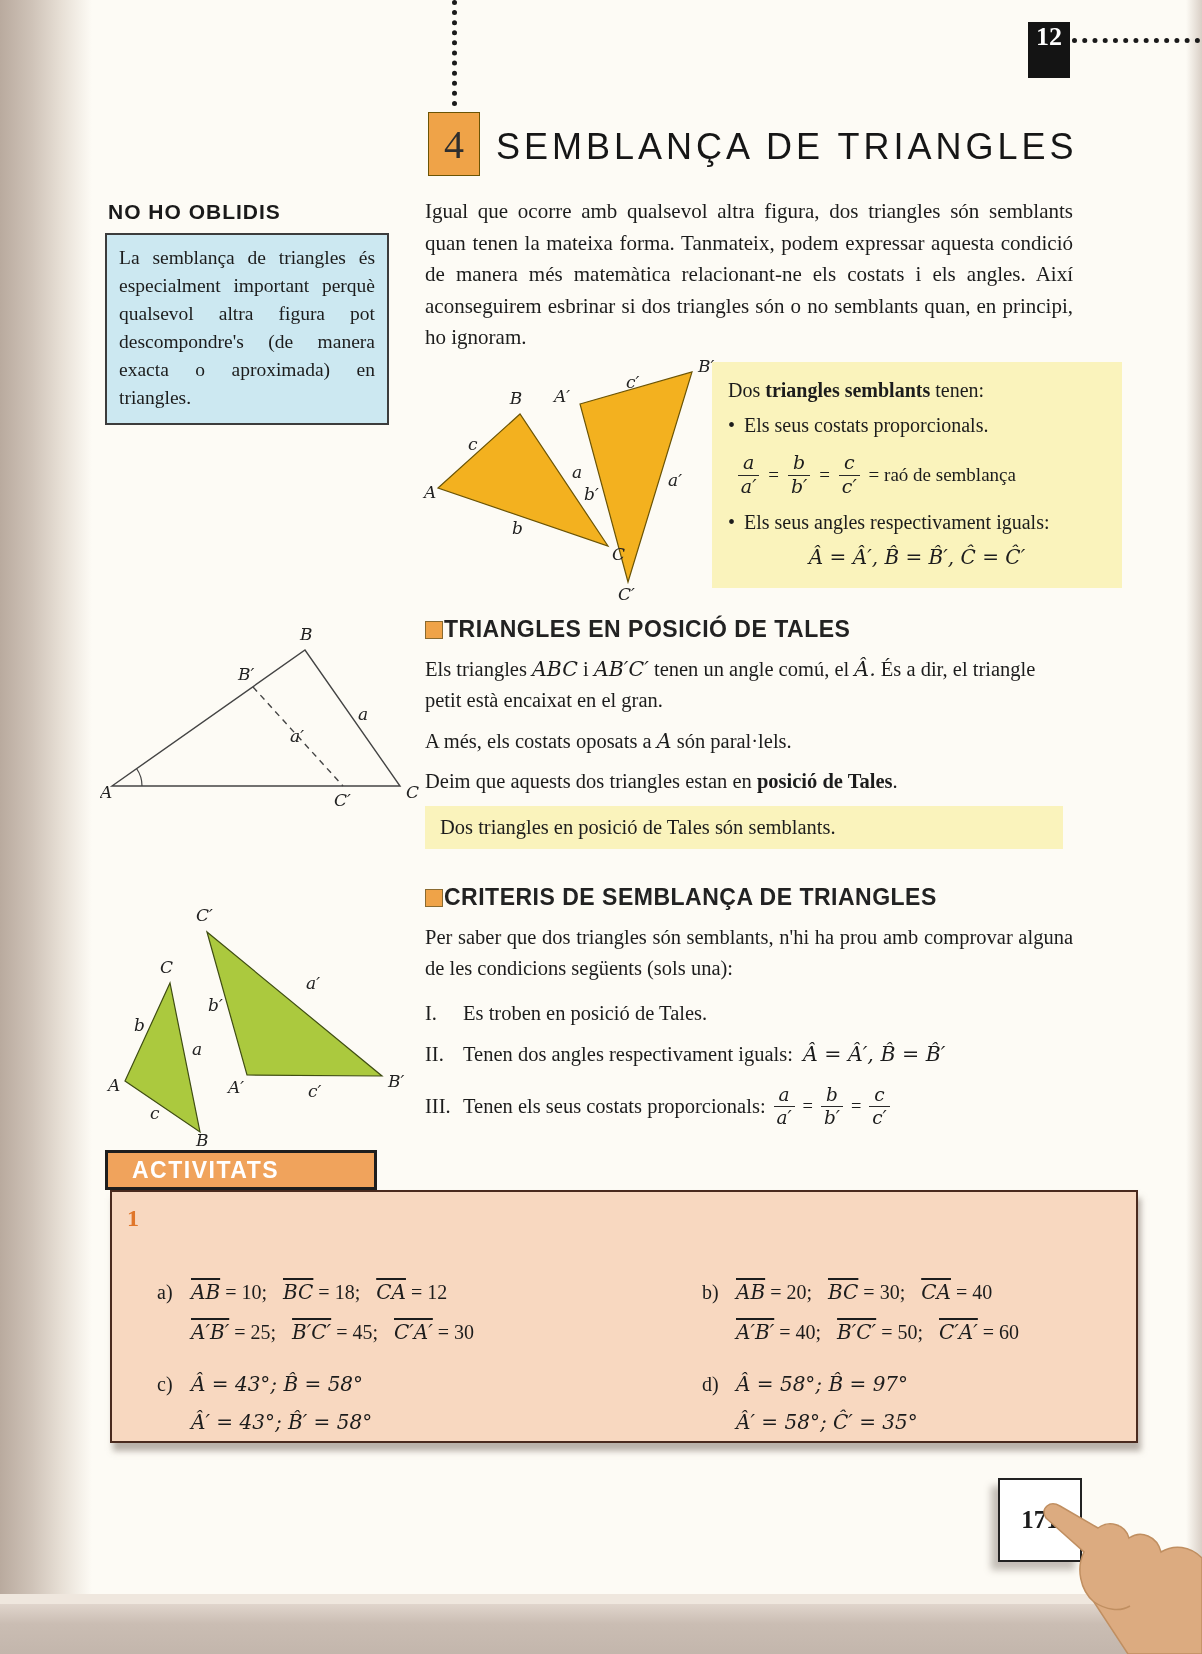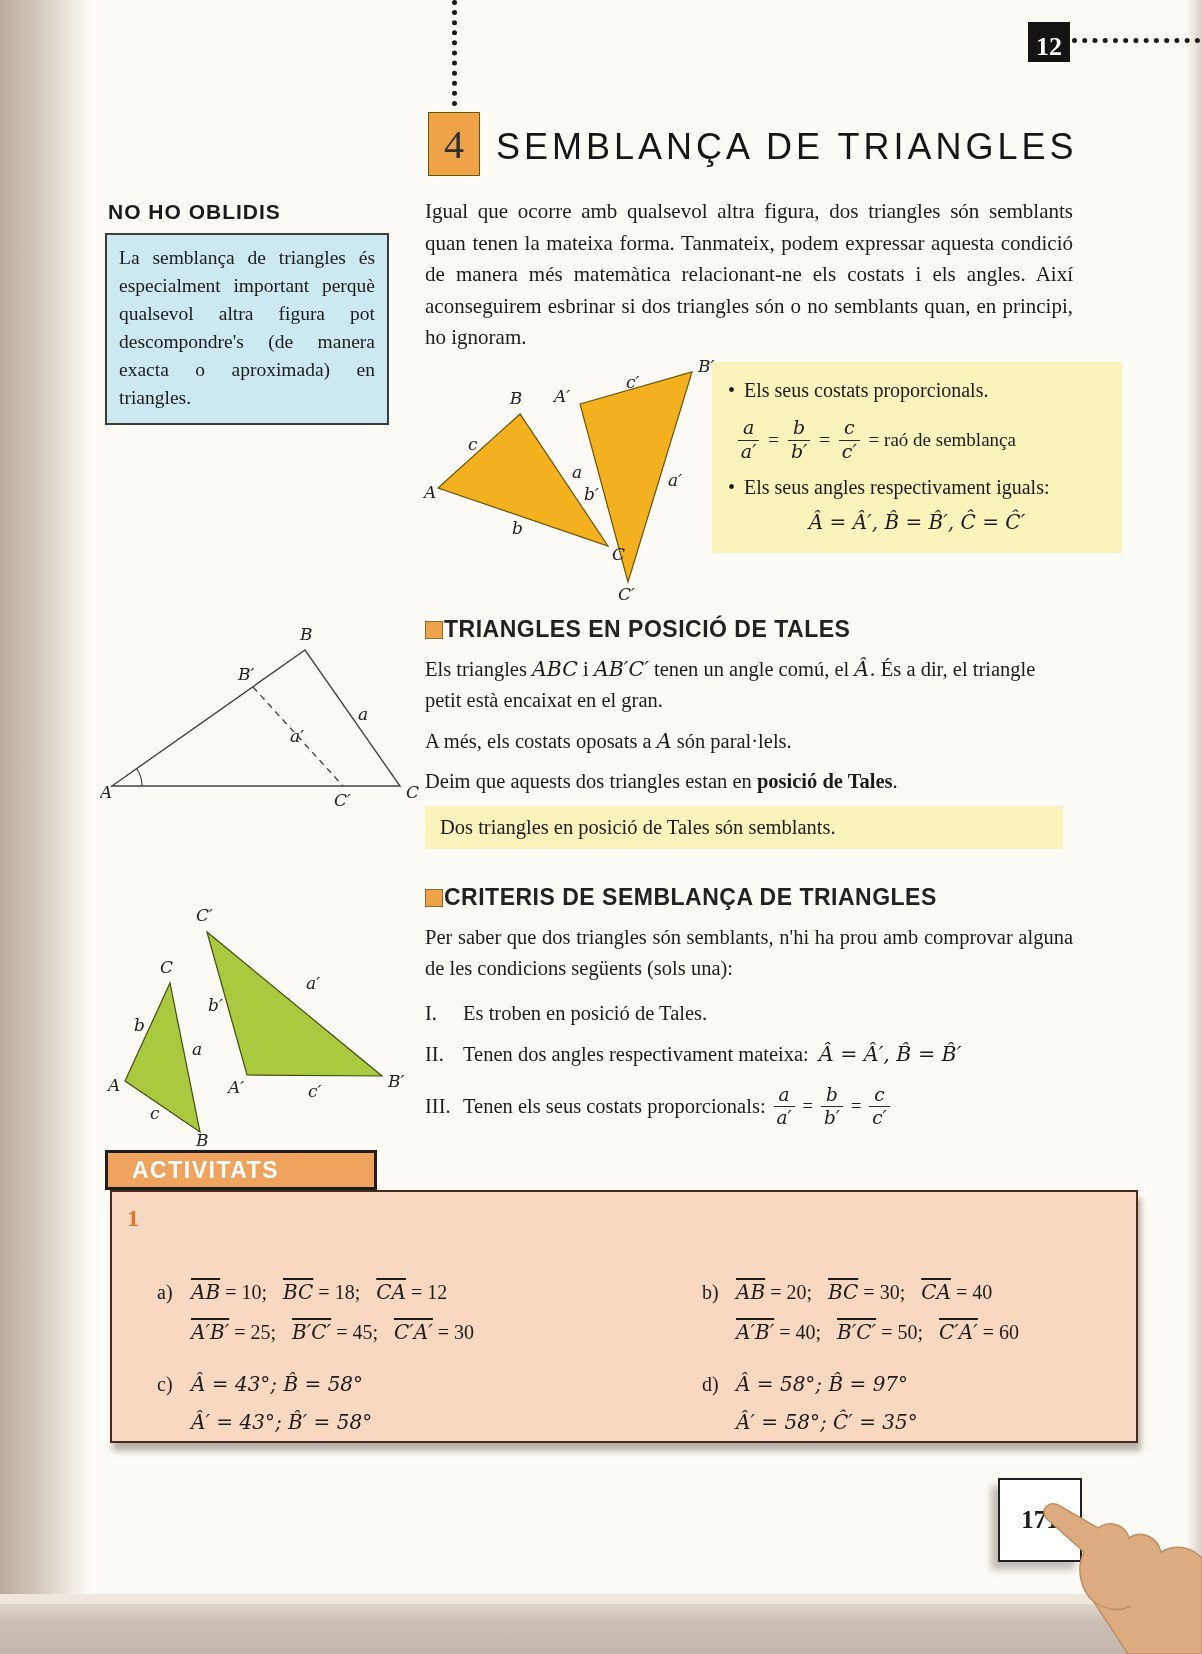--- a/index.html
+++ b/index.html
@@ -22,35 +22,35 @@
     background:linear-gradient(180deg,#e0d5cc 0%, #cabdb3 40%, #c3b6ac 100%); }
   .bottom-sliver { left:0; top:1594px; width:1202px; height:10px; background:#efe7de; }
 
   
   .vdots { left:452px; top:0; height:106px; width:0; border-left:5px dotted #1a1a1a; }
   .chapter-box { left:428px; top:112px; width:52px; height:64px; background:#efa348;
     border:1px solid #6b5405; display:flex; align-items:center; justify-content:center;
     font-size:40px; color:#2e2e2e; }
   .page-title { left:496px; top:126px; font-family:"Liberation Sans",sans-serif;
     font-size:36px; letter-spacing:4px; color:#161616; }
-  .corner12 { left:1028px; top:22px; width:42px; height:40px; background:#141414; color:#fff;
-    display:flex; align-items:flex-end; justify-content:center; font-weight:bold; font-size:26px; }
+  .corner12 { left:1028px; top:22px; width:42px; height:56px; background:#141414; color:#fff;
+    display:flex; align-items:flex-start; justify-content:center; font-weight:bold; font-size:26px; }
   .hdots { left:1072px; top:38px; width:128px; border-top:5px dotted #1a1a1a; }
 
   
   .sb-head { left:108px; top:200px; font-weight:bold; font-size:21px; letter-spacing:1px; color:#1a1a1a; }
   .note-box { left:105px; top:233px; width:284px; background:#cce8f1; border:2px solid #3c3c3c;
     padding:9px 12px 11px; font-size:19.5px; line-height:1.44; text-align:justify; }
 
   .intro-p { left:425px; top:196px; width:648px; font-size:21px; line-height:1.5; text-align:justify; }
 
   
   .ybox { left:712px; top:362px; width:410px; background:#faf3bc; padding:14px 16px 16px;
     font-size:20px; line-height:1.45; }
-  .ybox .brow { display:flex; }
+  .ybox .brow { display:flex; margin-top:6px; }
   .ybox .brow::before { content:"•"; margin-right:9px; }
   .ratio-row { display:flex; align-items:center; gap:9px; margin:12px 0 10px 10px; font-size:19px; }
   .frac { display:inline-flex; flex-direction:column; align-items:center; line-height:1.15; }
   .frac .num { padding:0 5px 1px; border-bottom:1.5px solid #2a2a2a; }
   .angles-line { text-align:center; font-size:20px; margin-top:6px; }
 
   
   .sec-row { display:flex; align-items:center; gap:1px; }
   .sq-bullet { width:18px; height:18px; background:#efa348; border:1px solid #8a6a30; flex:0 0 auto; }
   .sec-title { font-family:"Liberation Sans",sans-serif; font-weight:bold; font-size:23px;
@@ -123,20 +123,23 @@
     <text x="92" y="178">b</text>
     <text x="134" y="46">A′</text>
     <text x="278" y="16">B′</text>
     <text x="198" y="244">C′</text>
     <text x="206" y="32">c′</text>
     <text x="248" y="130">a′</text>
     <text x="164" y="144">b′</text>
   </svg>
 
   <div class="abs ybox">
+    <div>
+      <span>Dos </span><b>triangles semblants</b><span> tenen:</span>
+    </div>
     <div class="brow">
       <span>Els seus costats proporcionals.</span>
     </div>
     <div class="ratio-row">
       <span class="frac">
           <span class="num it">a</span>
           <span class="den it">a′</span>
         </span>
       <span>=</span>
       <span class="frac">
@@ -207,21 +210,21 @@
     <span class="sq-bullet"></span>
     <span class="sec-title">CRITERIS DE SEMBLANÇA DE TRIANGLES</span>
   </div>
   <div class="abs body-p" style="left:425px;top:922px;text-align:justify;">Per saber que dos triangles són semblants, n'hi ha prou amb comprovar alguna de les condicions següents (sols una):</div>
   <div class="abs crit-item" style="top:1002px;">
     <span class="roman">I.</span>
     <span>Es troben en posició de Tales.</span>
   </div>
   <div class="abs crit-item" style="top:1042px;">
     <span class="roman">II.</span>
-    <span>Tenen dos angles respectivament mateixa:</span>
+    <span>Tenen dos angles respectivament iguals:</span>
     <span class="it" style="margin-left:10px;">Â = Â′,  B̂ = B̂′</span>
   </div>
   <div class="abs crit-item" style="top:1084px;">
     <span class="roman">III.</span>
     <span>Tenen els seus costats proporcionals:</span>
     <span class="crit-fracs">
       <span class="frac">
           <span class="num it">a</span>
           <span class="den it">a′</span>
         </span>

